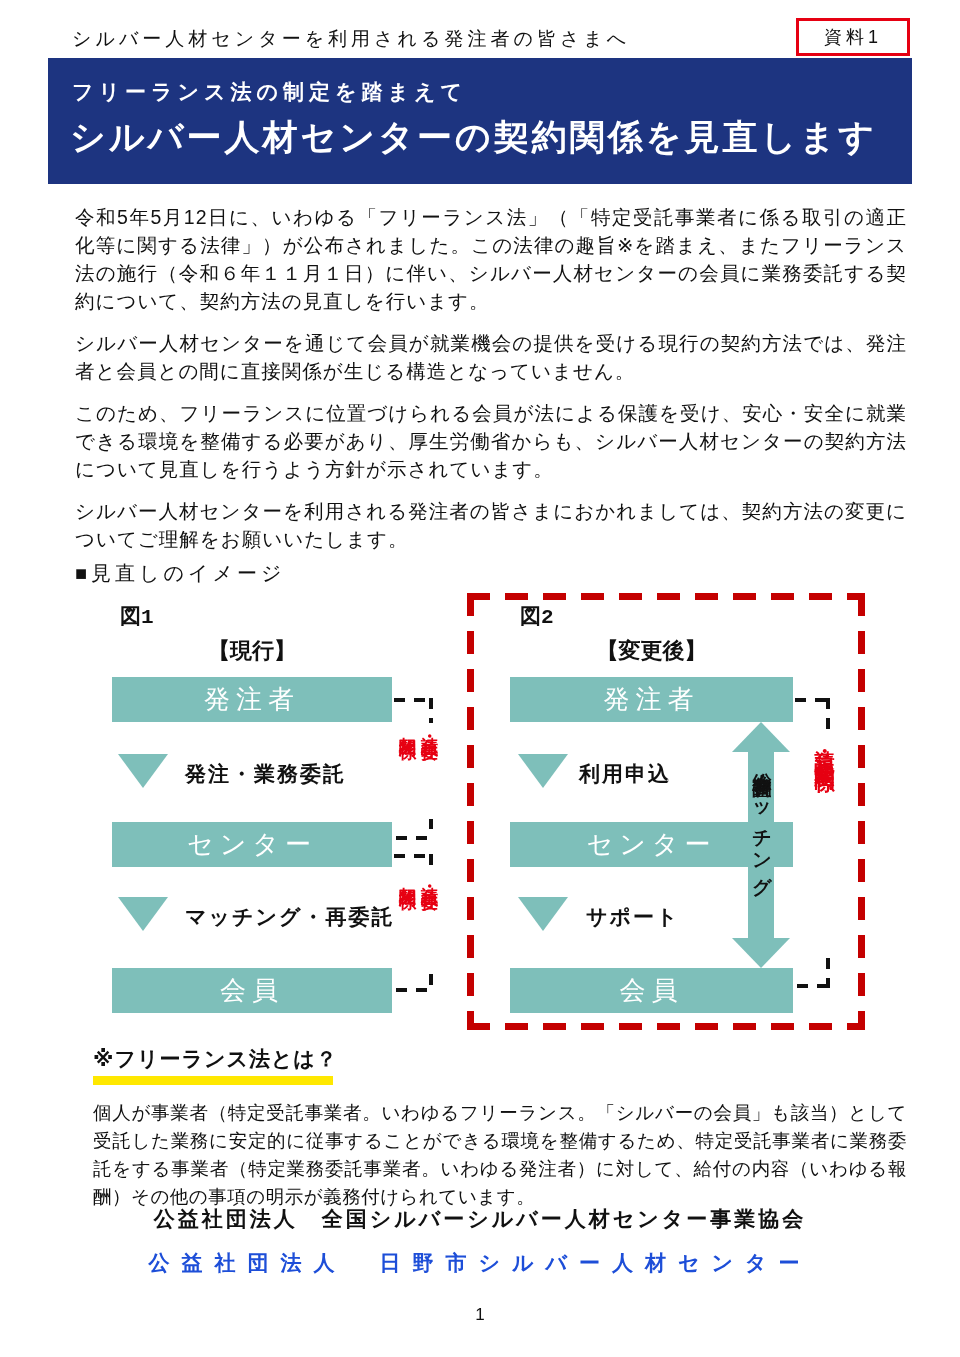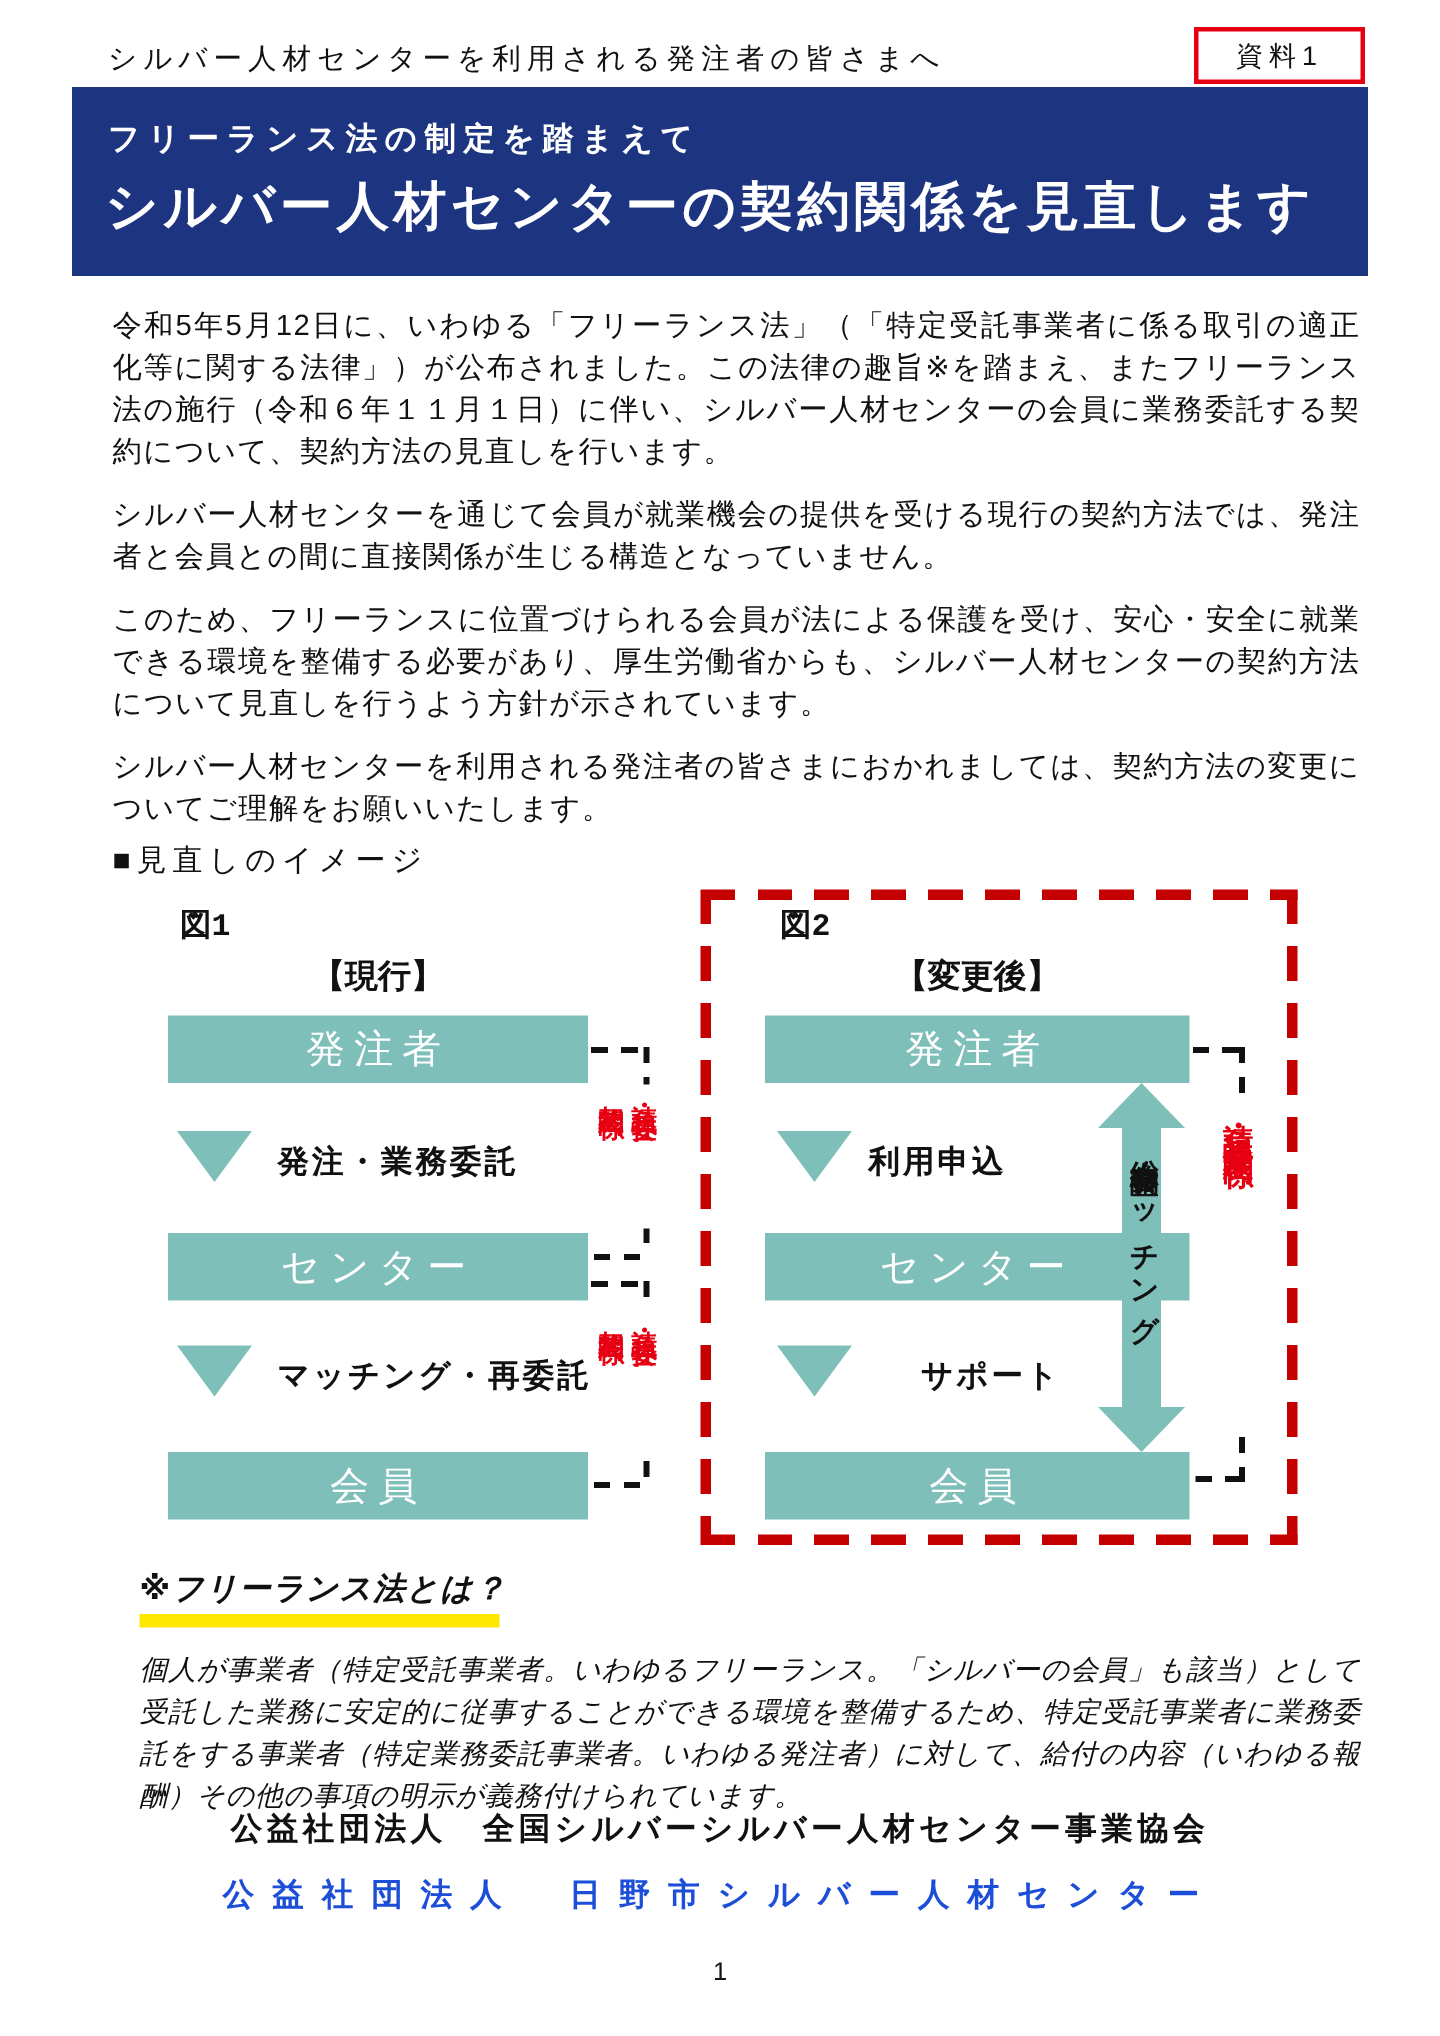--- a/index.html
+++ b/index.html
@@ -49,21 +49,21 @@
   .vtext{writing-mode:vertical-rl;text-orientation:upright;color:#e60012;font-weight:bold;background:#fff;}
   .rel-2col{position:absolute;font-size:17px;line-height:22px;letter-spacing:2px;}
   .rel-2col span{display:block;}
   .rel-1col{position:absolute;font-size:20px;line-height:26px;letter-spacing:3px;}
   
   .arrow-shaft{position:absolute;width:26px;background:#7ebfba;}
   .arrow-head-up{position:absolute;width:0;height:0;border-left:29px solid transparent;border-right:29px solid transparent;border-bottom:30px solid #7ebfba;}
   .arrow-head-down{position:absolute;width:0;height:0;border-left:29px solid transparent;border-right:29px solid transparent;border-top:30px solid #7ebfba;}
   .arrow-label{position:absolute;writing-mode:vertical-rl;text-orientation:upright;font-size:19px;font-weight:bold;letter-spacing:2px;color:#111;}
   
-  .note{position:absolute;left:93px;top:1045px;width:814px;font-style:italic;}
+  .note{position:absolute;left:93px;top:1045px;width:814px;}
   .note-heading{display:inline-block;font-size:21px;font-weight:bold;letter-spacing:1px;color:#111;}
   .yellow-bar{width:240px;height:9px;background:#ffe800;margin-top:3px;}
   .note-body{margin:14px 0 0 0;font-size:18.5px;line-height:28px;letter-spacing:0.5px;text-align:justify;color:#111;}
   
   .footer{position:absolute;left:0;top:1205px;width:960px;text-align:center;}
   .org1{font-size:21px;font-weight:bold;letter-spacing:3px;color:#111;}
   .org2{font-size:21px;font-weight:bold;letter-spacing:12px;margin-top:16px;color:#1d4ed8;}
   .page-num{position:absolute;left:0;top:1305px;width:960px;text-align:center;font-size:17px;color:#111;}
 </style>
 </head>
@@ -130,21 +130,21 @@
     <div class="fig-label" style="left:520px;top:12px;">図2</div>
     <div class="fig-caption" style="left:510px;top:46px;width:283px;">【変更後】</div>
 
     <div class="flow-box" style="left:510px;top:87px;width:283px;">発注者</div>
     <div class="flow-box" style="left:510px;top:232px;width:283px;">センター</div>
     <div class="flow-box" style="left:510px;top:378px;width:283px;">会員</div>
 
     <div class="tri-down" style="left:518px;top:164px;"></div>
     <div class="step-label" style="left:579px;top:170px;">利用申込</div>
     <div class="tri-down" style="left:518px;top:307px;"></div>
-    <div class="step-label" style="left:614px;top:313px;">サポート</div>
+    <div class="step-label" style="left:586px;top:313px;">サポート</div>
 
     <div class="arrow-head-up" style="left:732px;top:132px;"></div>
     <div class="arrow-shaft" style="left:748px;top:160px;height:190px;"></div>
     <div class="arrow-head-down" style="left:732px;top:348px;"></div>
     <div class="arrow-label" style="left:749px;top:168px;height:185px;">総合調整・マッチング</div>
 
     <div class="dash-h" style="left:795px;top:108px;width:36px;"></div>
     <div class="dash-v" style="left:826px;top:108px;height:290px;"></div>
     <div class="dash-h" style="left:797px;top:394px;width:34px;"></div>
     <div class="vtext rel-1col" style="left:812px;top:143px;height:218px;">請負・委任契約関係</div>

